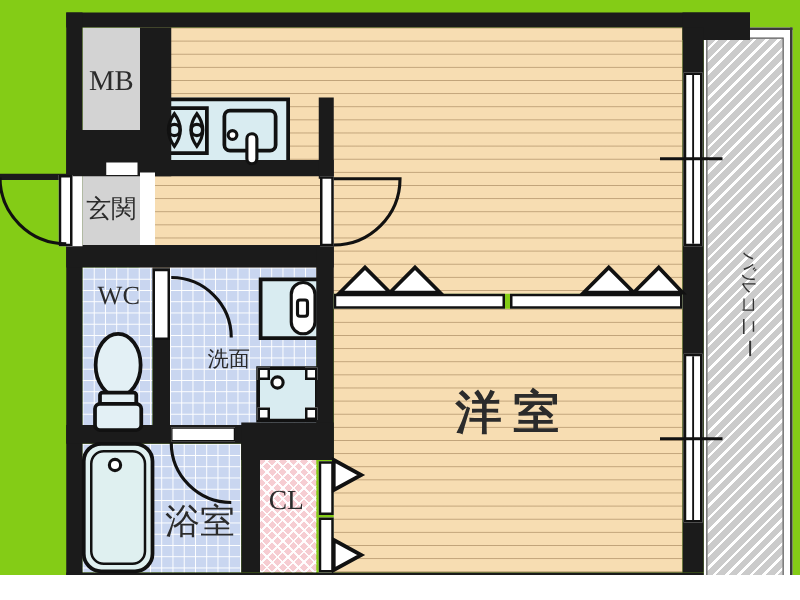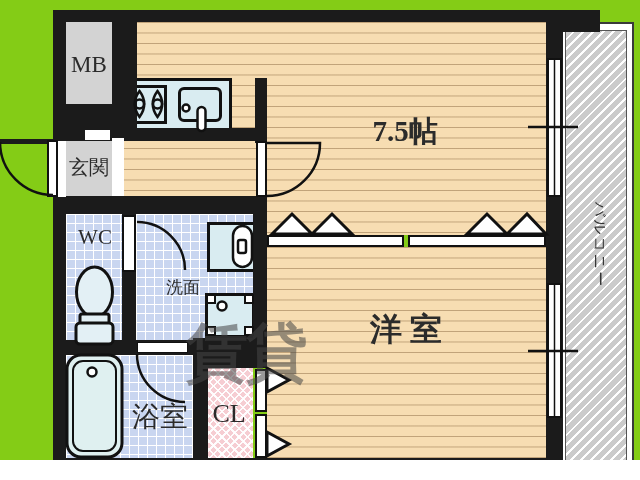--- a/index.html
+++ b/index.html
@@ -157,23 +157,21 @@
     <g stroke="#111">
       <line x1="554.5" y1="60" x2="554.5" y2="195" stroke-width="1.5"></line>
       <line x1="554.5" y1="285" x2="554.5" y2="416" stroke-width="1.5"></line>
       <line x1="528" y1="127" x2="578" y2="127" stroke-width="2.5"></line>
       <line x1="528" y1="351" x2="578" y2="351" stroke-width="2.5"></line>
     </g>
   </svg>
 
   <div class="label" style="left:89px;top:65px;font-size:23px;">MB</div>
   <div class="label" style="left:89px;top:167px;font-size:20px;">玄関</div>
-  <div class="label" style="left:405px;top:132px;font-size:29px;font-weight:600;">7.5帖</div>
-  <div class="label" style="left:406px;top:330px;font-size:32px;font-weight:600;">洋 室</div>
+  <div class="label" style="left:406px;top:330px;font-size:37px;font-weight:600;">洋 室</div>
   <div class="label" style="left:95px;top:237px;font-size:21px;">WC</div>
   <div class="label" style="left:183px;top:287px;font-size:17px;">洗面</div>
   <div class="label" style="left:160px;top:417px;font-size:28px;">浴室</div>
-  <div class="label" style="left:229px;top:414px;font-size:26px;">CL</div>
+  <div class="label" style="left:229px;top:400px;font-size:22px;">CL</div>
   <div class="abs" id="balcony-label">バルコニー</div>
 
-  <div class="abs" id="watermark">賃貸</div>
 
 </div>
 
 </body></html>

